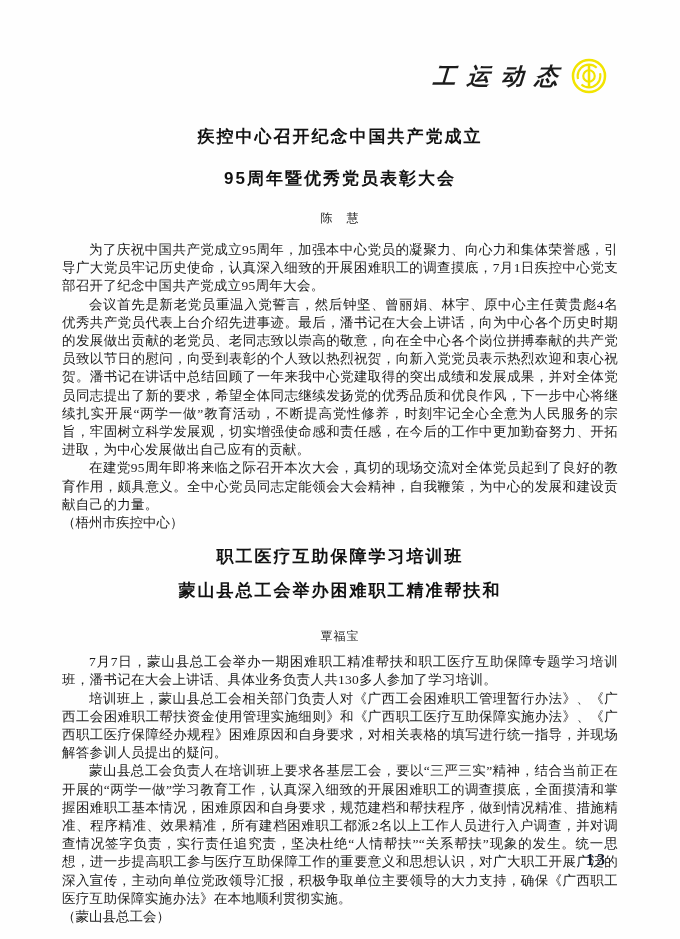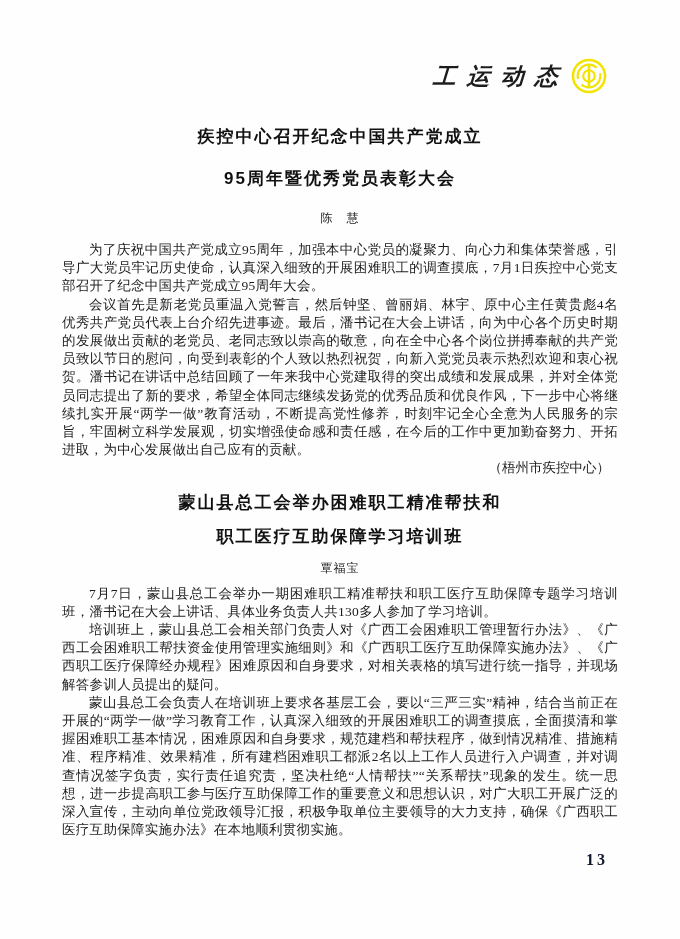--- a/index.html
+++ b/index.html
@@ -44,32 +44,31 @@
   }
   .title-1 { margin-top: 20px; line-height: 42px; }
   .title-2 { line-height: 34px; }
   .author {
     text-align: center;
     font-size: 12px;
     letter-spacing: 1px;
     color: #222;
   }
   .author-1 { margin-top: 10px; margin-bottom: 14px; }
-  .author-2 { margin-top: 6px; margin-bottom: 8px; font-family: Liberation Serif, serif; }
+  .author-2 { margin-top: 20px; margin-bottom: 8px; font-family: Liberation Serif, serif; }
   .body-text p {
     margin: 0;
     text-indent: 2em;
     font-size: 13.5px;
     line-height: 18.2px;
     text-align: justify;
     letter-spacing: 0.3px;
     color: #1c1c1c;
   }
   .attribution {
-    text-align: right;
     font-size: 13.5px;
     line-height: 18.2px;
     padding-right: 8px;
     color: #1c1c1c;
   }
   .article-2 { margin-top: 8px; }
   .page-number {
     position: absolute;
     right: 72px;
     bottom: 70px;
@@ -98,31 +97,33 @@
 
   <article>
     <h1 class="article-title title-1">
       <div>疾控中心召开纪念中国共产党成立</div>
       <div>95周年暨优秀党员表彰大会</div>
     </h1>
     <div class="author author-1">陈　慧</div>
     <div class="body-text">
       <p>为了庆祝中国共产党成立95周年，加强本中心党员的凝聚力、向心力和集体荣誉感，引导广大党员牢记历史使命，认真深入细致的开展困难职工的调查摸底，7月1日疾控中心党支部召开了纪念中国共产党成立95周年大会。</p>
       <p>会议首先是新老党员重温入党誓言，然后钟坚、曾丽娟、林宇、原中心主任黄贵彪4名优秀共产党员代表上台介绍先进事迹。最后，潘书记在大会上讲话，向为中心各个历史时期的发展做出贡献的老党员、老同志致以崇高的敬意，向在全中心各个岗位拼搏奉献的共产党员致以节日的慰问，向受到表彰的个人致以热烈祝贺，向新入党党员表示热烈欢迎和衷心祝贺。潘书记在讲话中总结回顾了一年来我中心党建取得的突出成绩和发展成果，并对全体党员同志提出了新的要求，希望全体同志继续发扬党的优秀品质和优良作风，下一步中心将继续扎实开展“两学一做”教育活动，不断提高党性修养，时刻牢记全心全意为人民服务的宗旨，牢固树立科学发展观，切实增强使命感和责任感，在今后的工作中更加勤奋努力、开拓进取，为中心发展做出自己应有的贡献。</p>
+      <p>在建党95周年即将来临之际召开本次大会，真切的现场交流对全体党员起到了良好的教育作用，颇具意义。全中心党员同志定能领会大会精神，自我鞭策，为中心的发展和建设贡献自己的力量。</p>
     </div>
     <div class="attribution">（梧州市疾控中心）</div>
   </article>
 
   <article class="article-2">
     <h1 class="article-title title-2">
+      <div>职工医疗互助保障学习培训班</div>
       <div>蒙山县总工会举办困难职工精准帮扶和</div>
-      <div>职工医疗互助保障学习培训班</div>
     </h1>
     <div class="author author-2">覃福宝</div>
     <div class="body-text">
       <p>7月7日，蒙山县总工会举办一期困难职工精准帮扶和职工医疗互助保障专题学习培训班，潘书记在大会上讲话、具体业务负责人共130多人参加了学习培训。</p>
       <p>培训班上，蒙山县总工会相关部门负责人对《广西工会困难职工管理暂行办法》、《广西工会困难职工帮扶资金使用管理实施细则》和《广西职工医疗互助保障实施办法》、《广西职工医疗保障经办规程》困难原因和自身要求，对相关表格的填写进行统一指导，并现场解答参训人员提出的疑问。</p>
       <p>蒙山县总工会负责人在培训班上要求各基层工会，要以“三严三实”精神，结合当前正在开展的“两学一做”学习教育工作，认真深入细致的开展困难职工的调查摸底，全面摸清和掌握困难职工基本情况，困难原因和自身要求，规范建档和帮扶程序，做到情况精准、措施精准、程序精准、效果精准，所有建档困难职工都派2名以上工作人员进行入户调查，并对调查情况签字负责，实行责任追究责，坚决杜绝“人情帮扶”“关系帮扶”现象的发生。统一思想，进一步提高职工参与医疗互助保障工作的重要意义和思想认识，对广大职工开展广泛的深入宣传，主动向单位党政领导汇报，积极争取单位主要领导的大力支持，确保《广西职工医疗互助保障实施办法》在本地顺利贯彻实施。</p>
     </div>
+    <div class="attribution">（蒙山县总工会）</div>
   </article>
 
   <div class="page-number">13</div>
 </div>
 
 </body></html>

